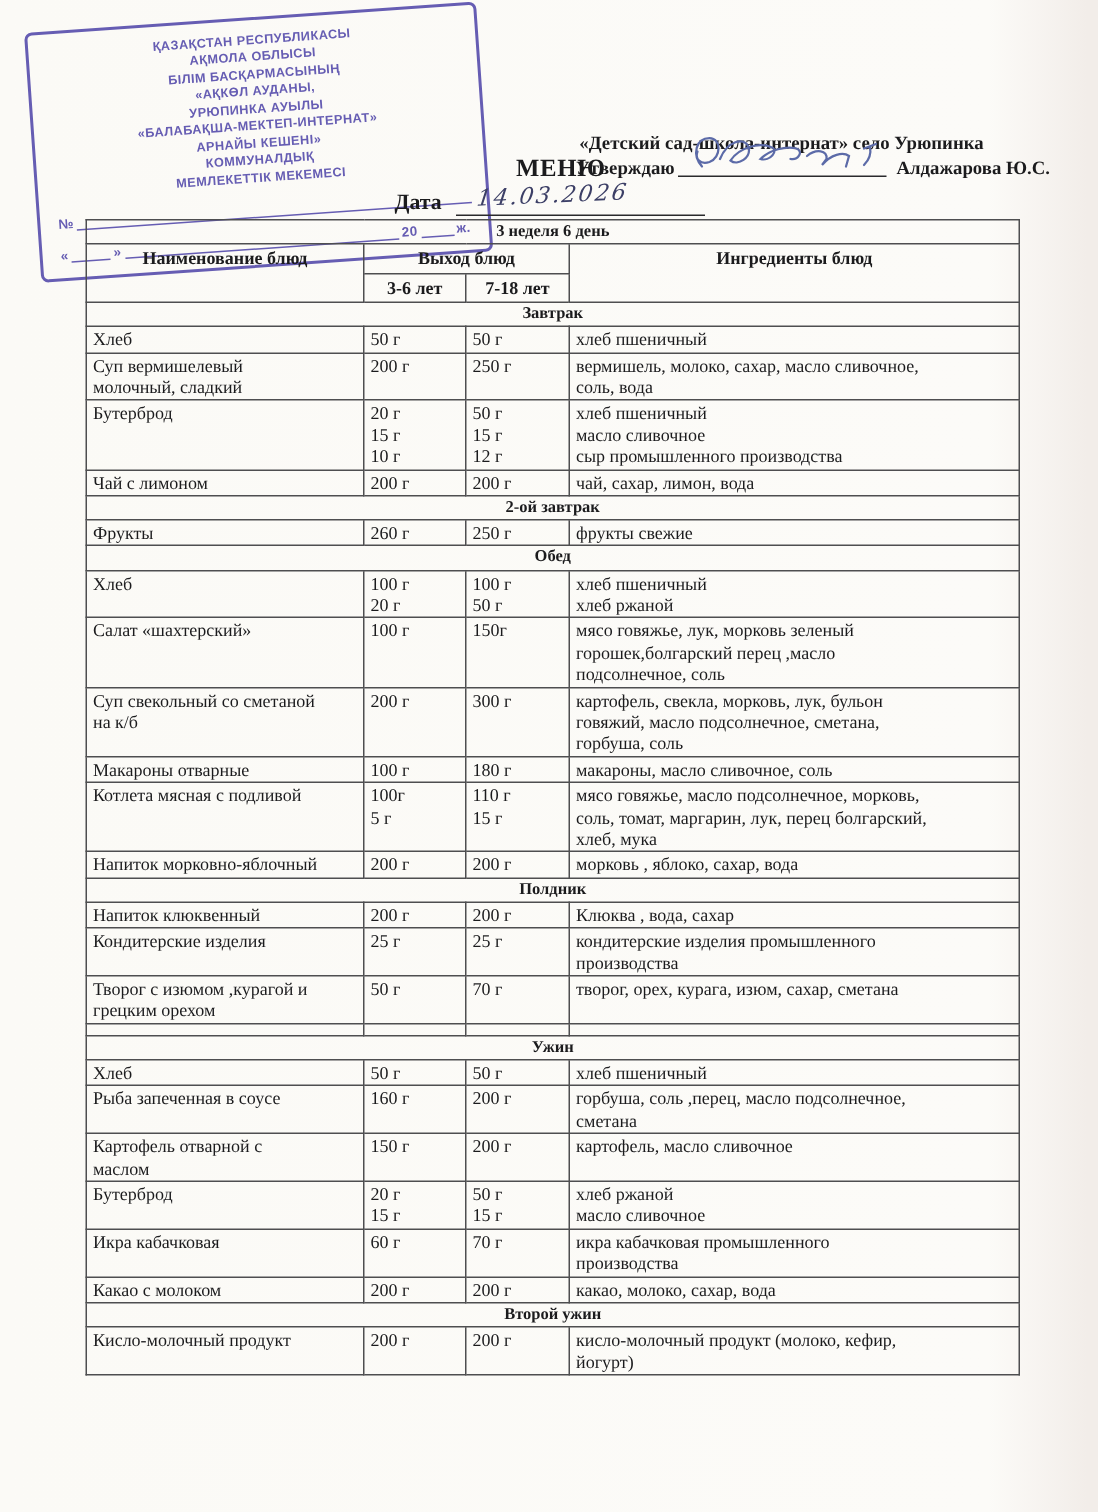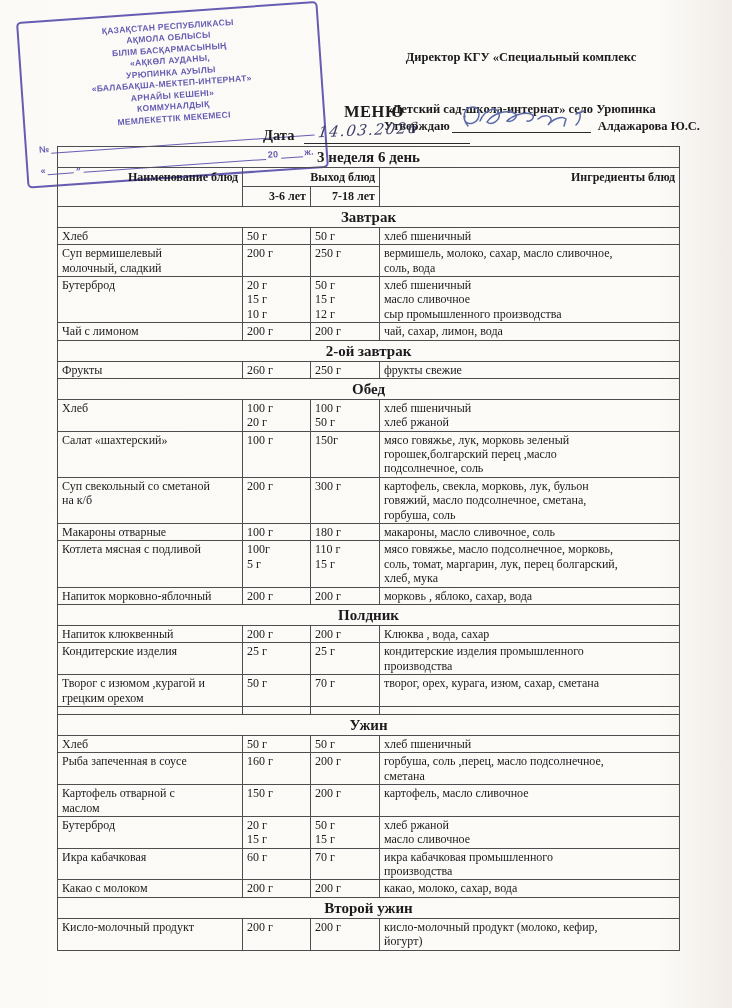--- a/index.html
+++ b/index.html
@@ -64,22 +64,22 @@
   table.menu{
     position:absolute;left:57px;top:146px;width:622px;
     border-collapse:collapse;table-layout:fixed;
     font-size:12px;line-height:1.2;
   }
   table.menu td,table.menu th{
     border:1px solid var(--border);
     padding:1px 4px;vertical-align:top;text-align:left;font-weight:400;
     overflow:hidden;
   }
-  table.menu thead th{font-weight:700;text-align:right;padding:2px 4px;}
-  tr.band-row td{font-weight:700;text-align:center;padding:1px 4px;font-size:15px;}
+  table.menu thead th{font-weight:700;text-align:center;padding:2px 4px;}
+  tr.band-row td{font-weight:700;text-align:center;padding:1px 4px;font-size:11px;}
   tr.spacer-row td{height:7px;padding:0;}
   td.ing div, td.portion div, td.dish div{white-space:nowrap;}
 </style>
 </head>
 <body>
 
 <div class="page">
 
   <div class="stamp">
     <div class="stamp-lines">
@@ -102,21 +102,20 @@
       <span class="sline w26"></span>
       <span class="tx">»</span>
       <span class="sline w58 grow"></span>
       <span class="tx">20</span>
       <span class="sline w22"></span>
       <span class="tx">ж.</span>
     </div>
   </div>
 
   <div class="approval">
-    <div class="org-line l1">Директор КГУ «Специальный комплекс</div>
     <div class="org-line l2">«Детский сад-школа-интернат» село Урюпинка</div>
     <div class="approve-row">
       <span class="approve-label">Утверждаю</span>
       <span class="sig-line">
         <svg class="signature" width="140" height="30" viewBox="0 0 140 30">
           <g fill="none" stroke="#5c6ba8" stroke-width="1.5" stroke-linecap="round">
             <path d="M14 24 C7 16 10 5 19 5 C27 5 27 18 19 21 C13 23 9 19 11 14"></path>
             <path d="M26 19 C31 7 42 4 45 11 C47 18 38 24 33 20 C39 11 52 8 60 11 C66 13 59 21 53 19 C59 13 70 10 77 12 C82 14 78 20 73 19"></path>
             <path d="M84 17 C90 12 98 13 97 19 L94 23 C100 16 108 14 112 17 L110 24"></path>
             <path d="M122 12 l8 -3 M126 11 c1 5 -1 9 -4 12"></path>

